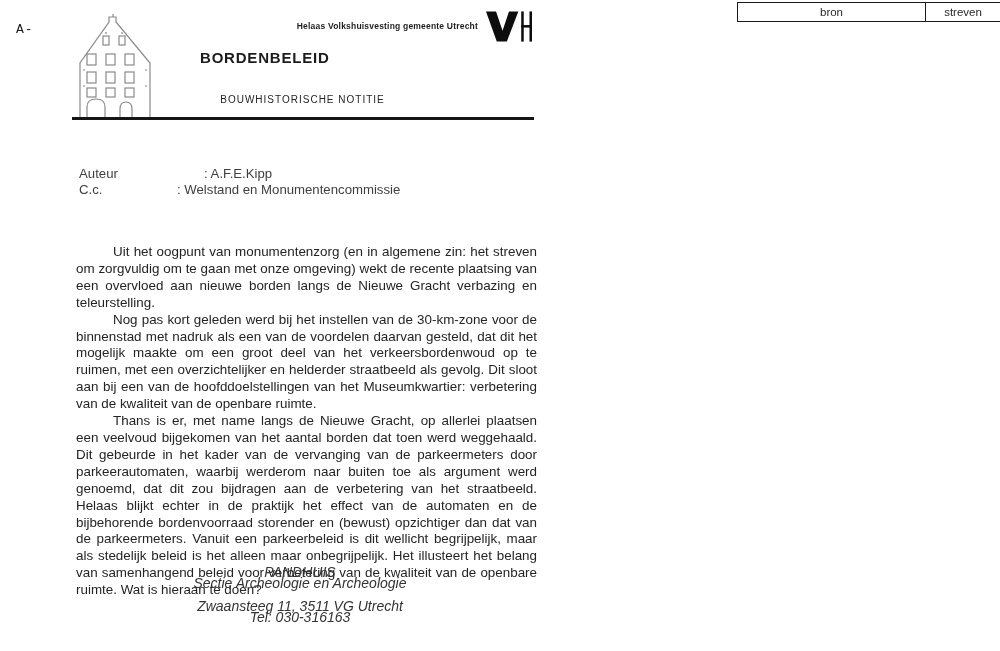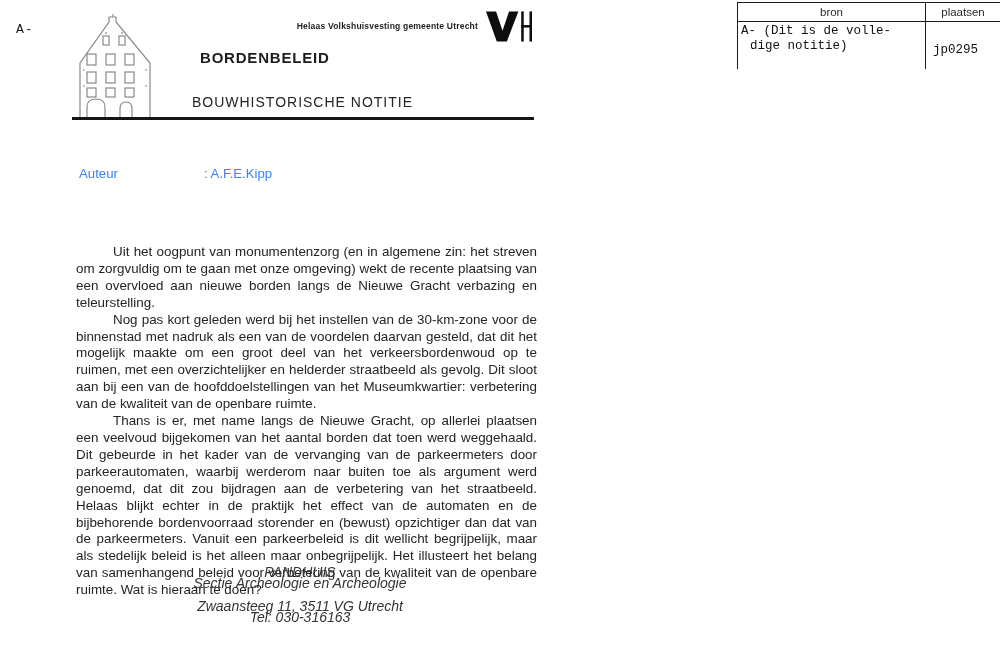--- a/index.html
+++ b/index.html
@@ -18,38 +18,38 @@
   .corner-mark{left:16px;top:22px;font-size:13px;color:#1a1a1a;letter-spacing:1px;}
 
   
   .house{left:73px;top:14px;}
   .agency{left:290px;top:21px;width:188px;text-align:right;
           font-size:8.5px;font-weight:bold;color:#1e1e1e;letter-spacing:.2px;}
   .vh-logo{left:486px;top:11px;}
   .doc-title{left:200px;top:49px;width:240px;text-align:left;
              font-size:15px;font-weight:bold;letter-spacing:.8px;color:#1c1c1c;}
   .doc-subtitle{left:180px;top:94px;width:245px;text-align:center;
-                font-size:14px;letter-spacing:1px;color:#242424;}
+                font-size:10px;letter-spacing:1px;color:#242424;}
   .header-rule{left:72px;top:117px;width:462px;height:3px;background:#151515;}
 
   
   .srctable{left:737px;top:2px;width:263px;border-top:1.5px solid #1a1a1a;font-size:11.5px;}
   .srctable .row{display:flex;}
   .srctable .cell-bron{width:189px;border-left:1.5px solid #1a1a1a;border-right:1.5px solid #1a1a1a;box-sizing:border-box;}
   .srctable .cell-verwerkt{flex:1;}
   .srctable .hdr{height:19px;}
   .srctable .hdr .cell-bron,.srctable .hdr .cell-verwerkt{
      text-align:center;padding-top:3px;color:#2a2a2a;border-bottom:1.5px solid #1a1a1a;box-sizing:border-box;}
   .srctable .bdy{height:47px;}
   .srctable .bdy .cell-bron{padding:2px 0 0 3px;font-size:12.5px;line-height:15px;color:#111;}
   .srctable .bdy .cell-bron .line2{display:block;padding-left:9px;}
   .srctable .bdy .cell-verwerkt{padding:21px 0 0 7px;font-size:12.5px;color:#111;}
 
   
-  .meta{left:79px;top:166px;font-size:13.2px;line-height:15.6px;color:#3b82f6;}
+  .meta{left:79px;top:166px;font-size:13.2px;line-height:15.6px;color:#404040;}
   .meta .meta-row{display:flex;}
   .meta .meta-label{width:125px;}
   .meta .meta-row.tight .meta-label{width:98px;}
 
   
   .bodytext{left:76px;top:244px;width:461px;font-size:13.4px;line-height:16.9px;
             text-align:justify;color:#242424;}
   .bodytext p{margin:0;text-indent:37px;}
 
   
@@ -103,35 +103,32 @@
   </svg>
 </div>
 
 <div class="abs doc-title">BORDENBELEID</div>
 <div class="abs doc-subtitle">BOUWHISTORISCHE NOTITIE</div>
 <div class="abs header-rule"></div>
 
 <div class="abs srctable">
   <div class="row hdr">
     <div class="cell-bron">bron</div>
-    <div class="cell-verwerkt">plaatsen</div>
-  </div>
-  <div class="row bdy">
-    <div class="cell-bron mono">
-      <span class="line1">A- (Dit is de volle-</span>
-      <span class="line2">dige notitie)</span>
-    </div>
-    <div class="cell-verwerkt mono">jp0295</div>
+    <div class="cell-verwerkt">streven</div>
   </div>
 </div>
 
 <div class="abs meta">
   <div class="meta-row">
     <span class="meta-label">Auteur</span>
     <span class="meta-value">: A.F.E.Kipp</span>
+  </div>
+  <div class="meta-row tight">
+    <span class="meta-label">C.c.</span>
+    <span class="meta-value">: Welstand en Monumentencommissie</span>
   </div>
 </div>
 
 <div class="abs bodytext">
   <p>Uit het oogpunt van monumentenzorg (en in algemene zin: het streven om zorgvuldig om te gaan met onze omgeving) wekt de recente plaatsing van een overvloed aan nieuwe borden langs de Nieuwe Gracht verbazing en teleurstelling.</p>
   <p>Nog pas kort geleden werd bij het instellen van de 30-km-zone voor de binnenstad met nadruk als een van de voordelen daarvan gesteld, dat dit het mogelijk maakte om een groot deel van het verkeersbordenwoud op te ruimen, met een overzichtelijker en helderder straatbeeld als gevolg. Dit sloot aan bij een van de hoofddoelstellingen van het Museumkwartier: verbetering van de kwaliteit van de openbare ruimte.</p>
   <p>Thans is er, met name langs de Nieuwe Gracht, op allerlei plaatsen een veelvoud bijgekomen van het aantal borden dat toen werd weggehaald. Dit gebeurde in het kader van de vervanging van de parkeermeters door parkeerautomaten, waarbij werderom naar buiten toe als argument werd genoemd, dat dit zou bijdragen aan de verbetering van het straatbeeld. Helaas blijkt echter in de praktijk het effect van de automaten en de bijbehorende bordenvoorraad storender en (bewust) opzichtiger dan dat van de parkeermeters. Vanuit een parkeerbeleid is dit wellicht begrijpelijk, maar als stedelijk beleid is het alleen maar onbegrijpelijk. Het illusteert het belang van samenhangend beleid voor verbetering van de kwaliteit van de openbare ruimte. Wat is hieraan te doen?</p>
 </div>
 
 <div class="abs footer">

